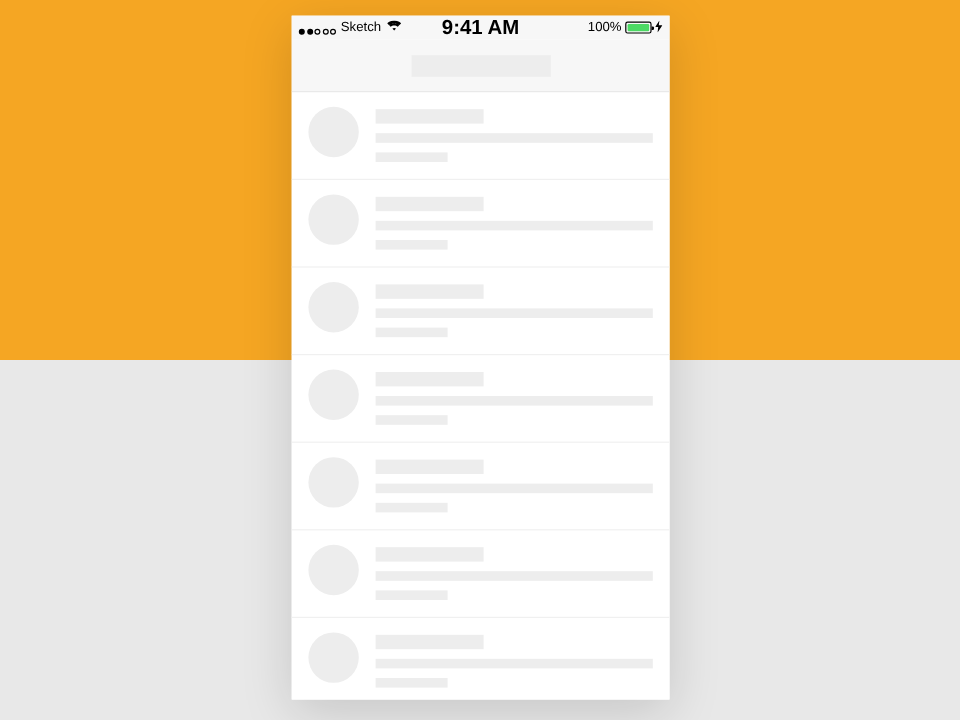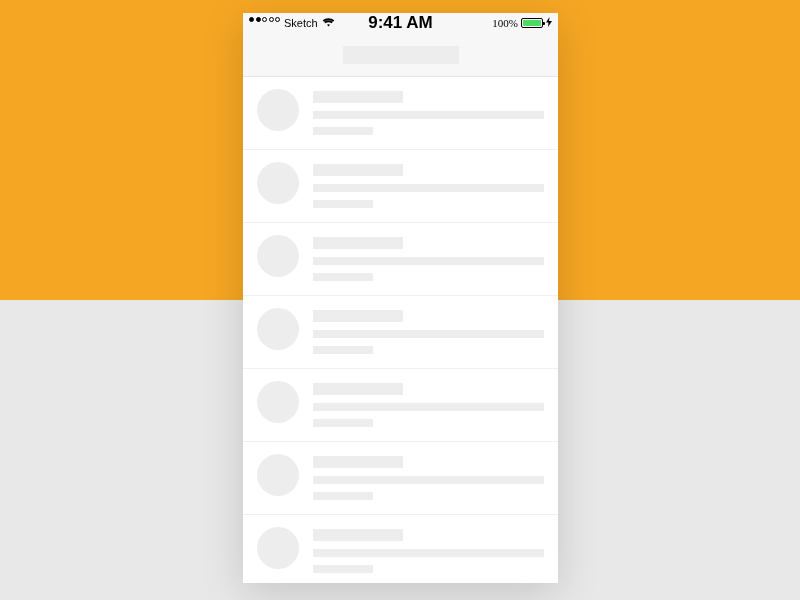--- a/index.html
+++ b/index.html
@@ -46,21 +46,21 @@
       align-items: center;
       justify-content: space-between;
       padding: 0 6px;
       font-size: 11px;
       font-weight: 500;
       color: #000;
       background: #F7F7F7;
     }
     .status-left {
       display: flex;
-      align-items: flex-start;
+      align-items: flex-end;
       gap: 4px;
     }
     .signal-dots {
       display: flex;
       gap: 1.5px;
     }
     .dot {
       width: 5px;
       height: 5px;
       border-radius: 50%;
@@ -79,21 +79,20 @@
       position: absolute;
       left: 50%;
       transform: translateX(-50%);
       font-size: 17px;
       font-weight: 600;
     }
     .status-right {
       display: flex;
       align-items: center;
       gap: 3px;
-      font-family: Liberation Serif, serif;
     }
     .battery-pct {
       font-size: 11px;
     }
     .battery {
       width: 22px;
       height: 10px;
       border: 1px solid #000;
       border-radius: 2px;
       position: relative;

